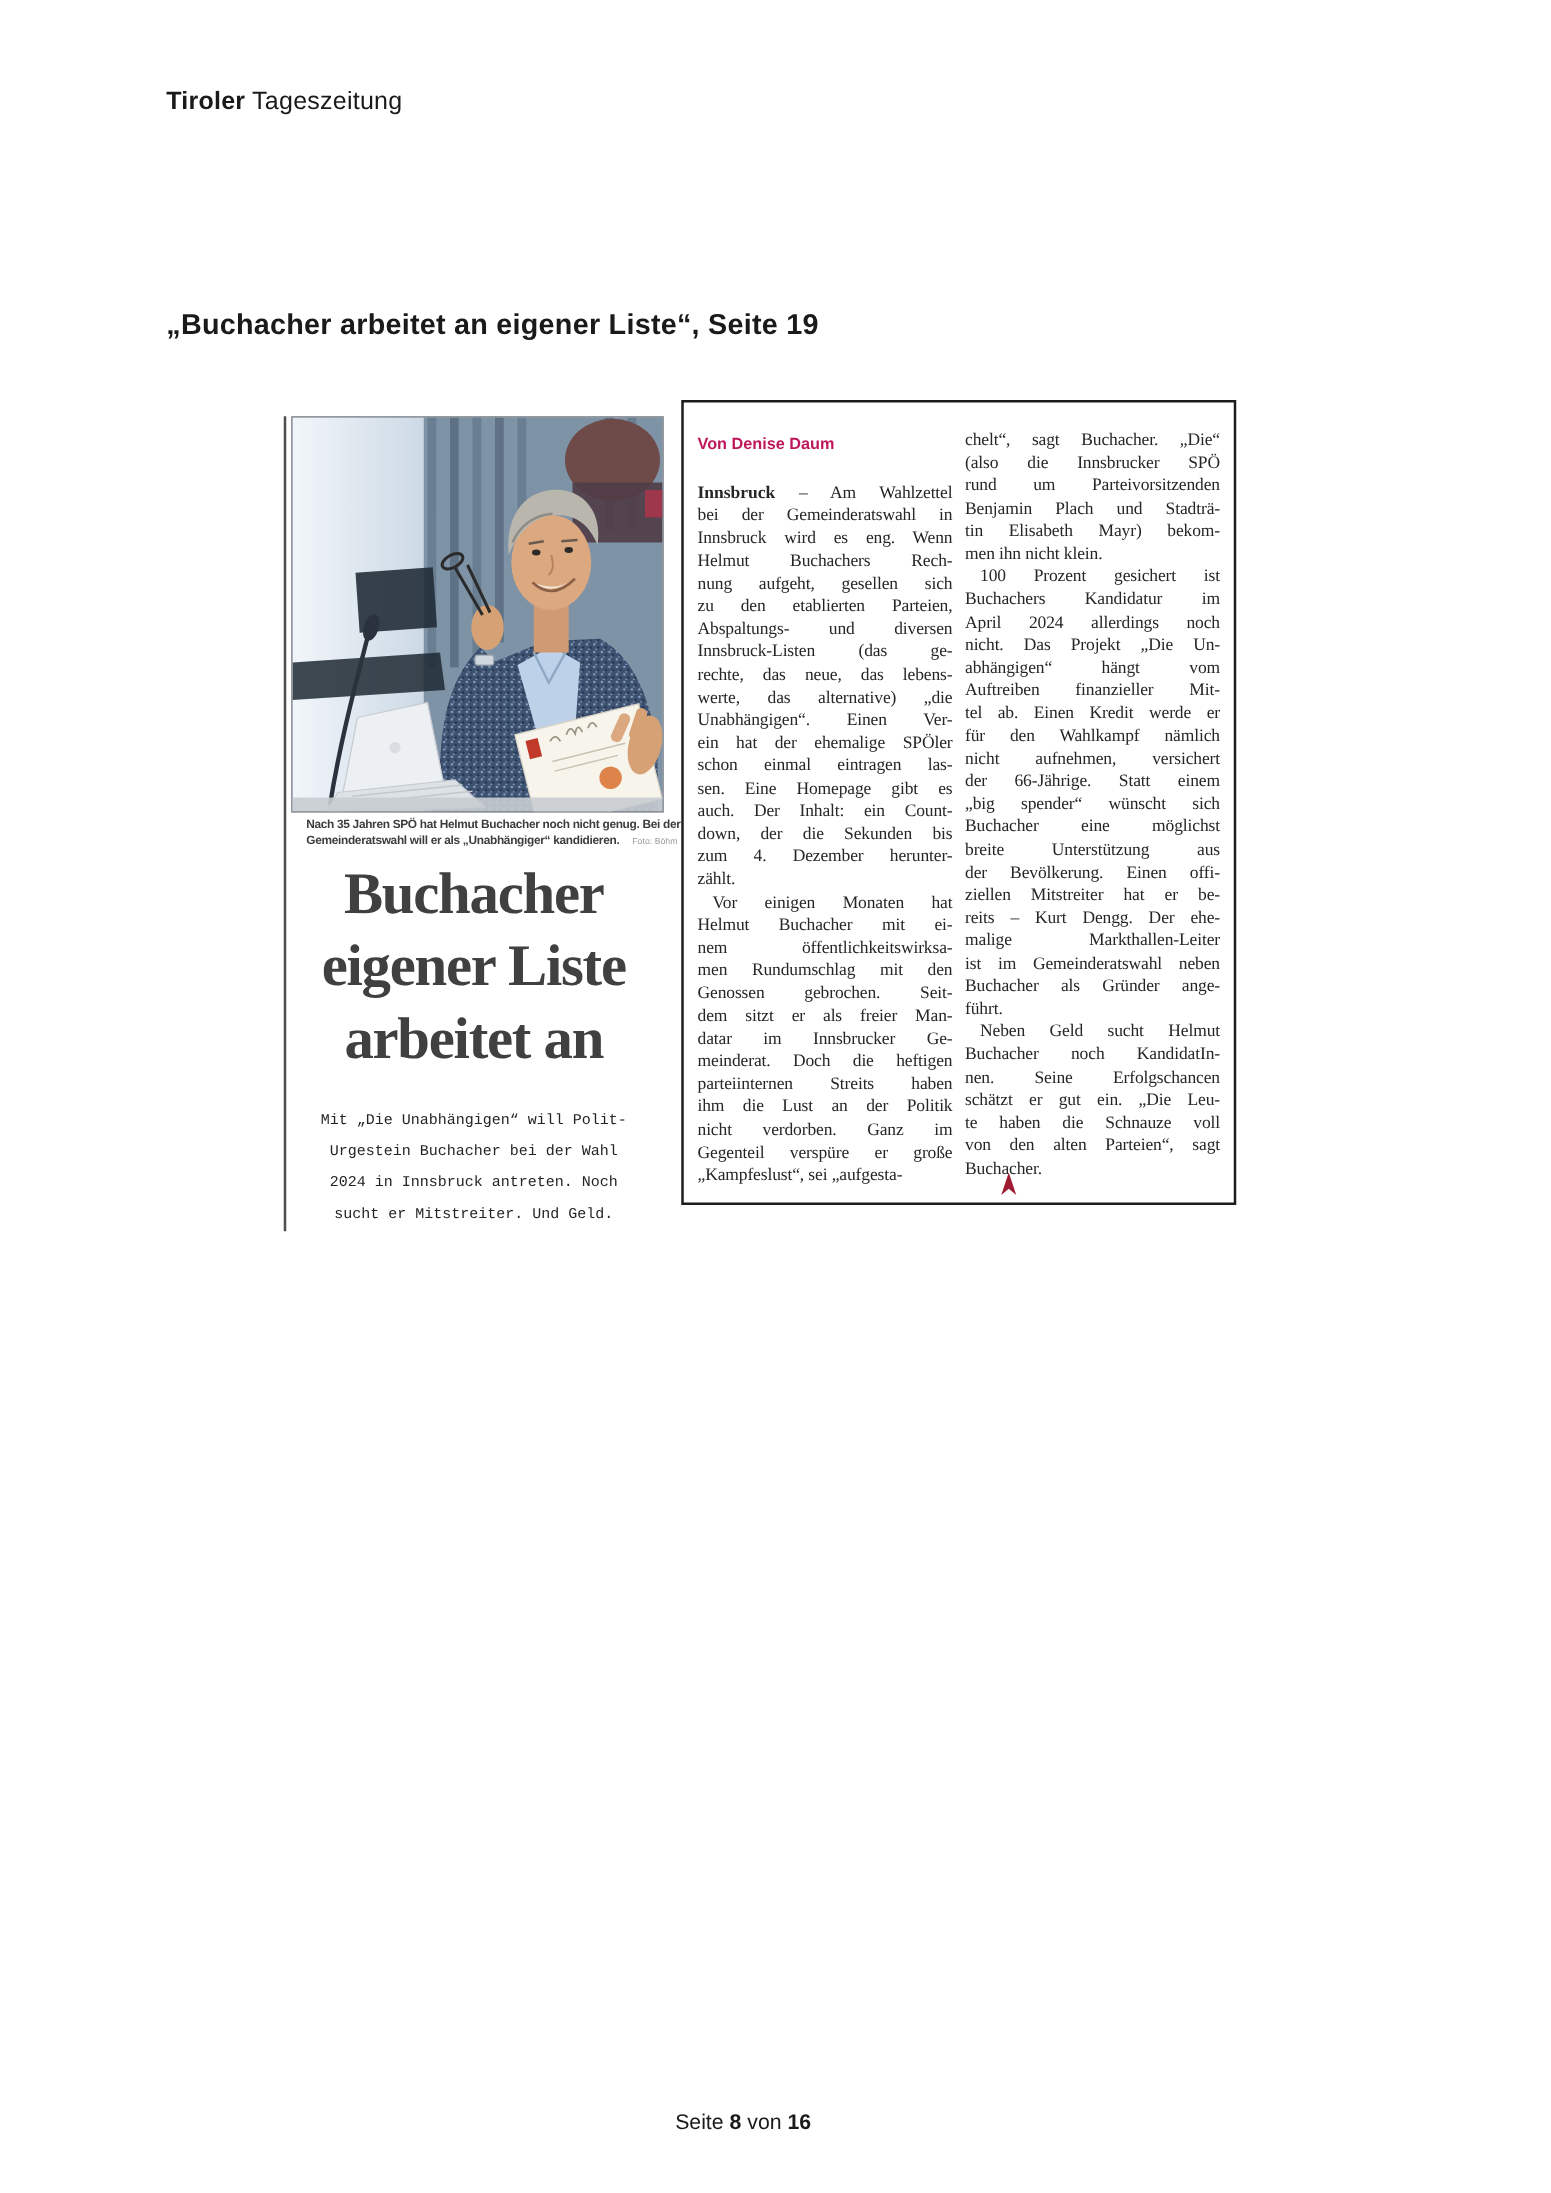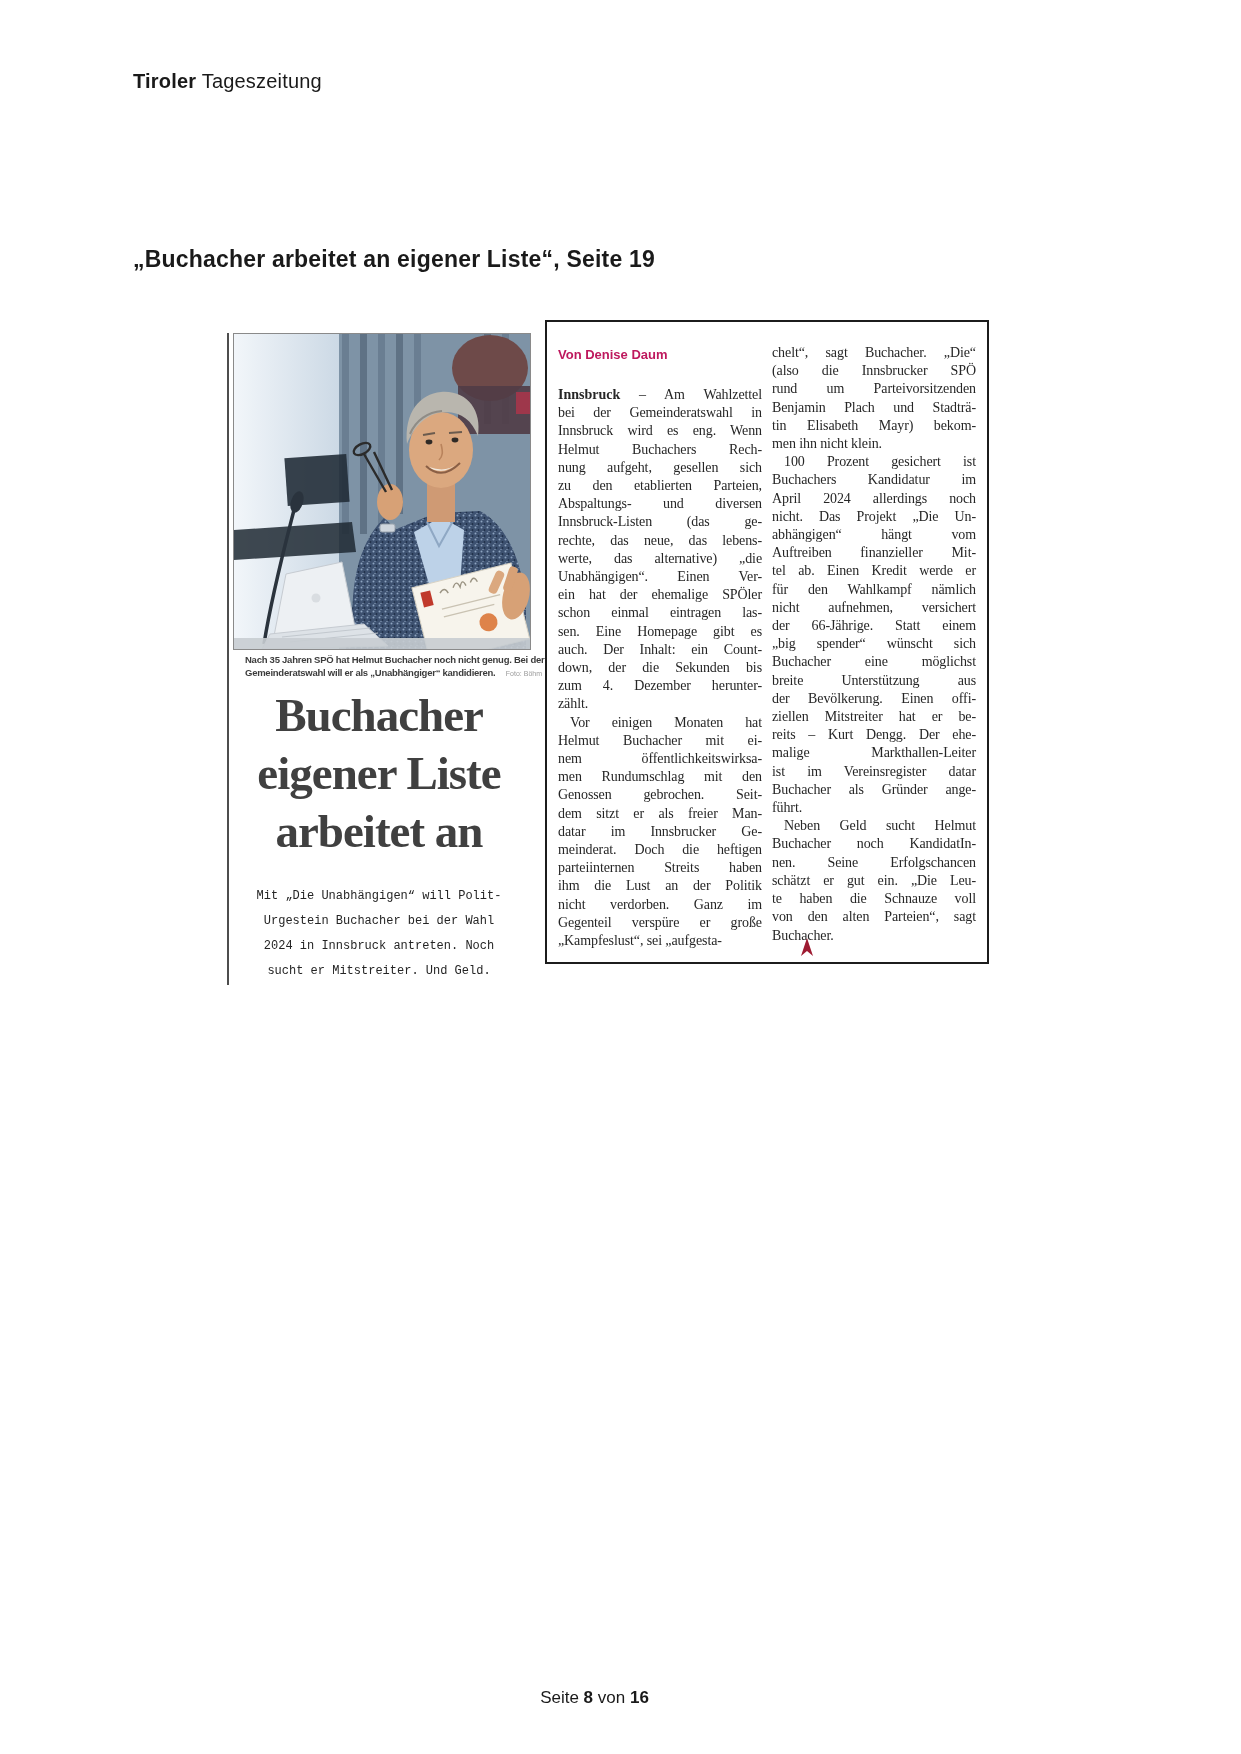--- a/index.html
+++ b/index.html
@@ -214,21 +214,21 @@
         <div class="bl">für den Wahlkampf nämlich</div>
         <div class="bl">nicht aufnehmen, versichert</div>
         <div class="bl">der 66-Jährige. Statt einem</div>
         <div class="bl">„big spender“ wünscht sich</div>
         <div class="bl">Buchacher eine möglichst</div>
         <div class="bl">breite Unterstützung aus</div>
         <div class="bl">der Bevölkerung. Einen offi-</div>
         <div class="bl">ziellen Mitstreiter hat er be-</div>
         <div class="bl">reits – Kurt Dengg. Der ehe-</div>
         <div class="bl">malige Markthallen-Leiter</div>
-        <div class="bl">ist im Vereinsregister datar</div>
+        <div class="bl">ist im Gemeinderatswahl neben</div>
         <div class="bl">Buchacher als Gründer ange-</div>
         <div class="bl el">führt.</div>
         <div class="bl in">Neben Geld sucht Helmut</div>
         <div class="bl">Buchacher noch KandidatIn-</div>
         <div class="bl">nen. Seine Erfolgschancen</div>
         <div class="bl">schätzt er gut ein. „Die Leu-</div>
         <div class="bl">te haben die Schnauze voll</div>
         <div class="bl">von den alten Parteien“, sagt</div>
         <div class="bl el">Buchacher.</div>
       </div>

